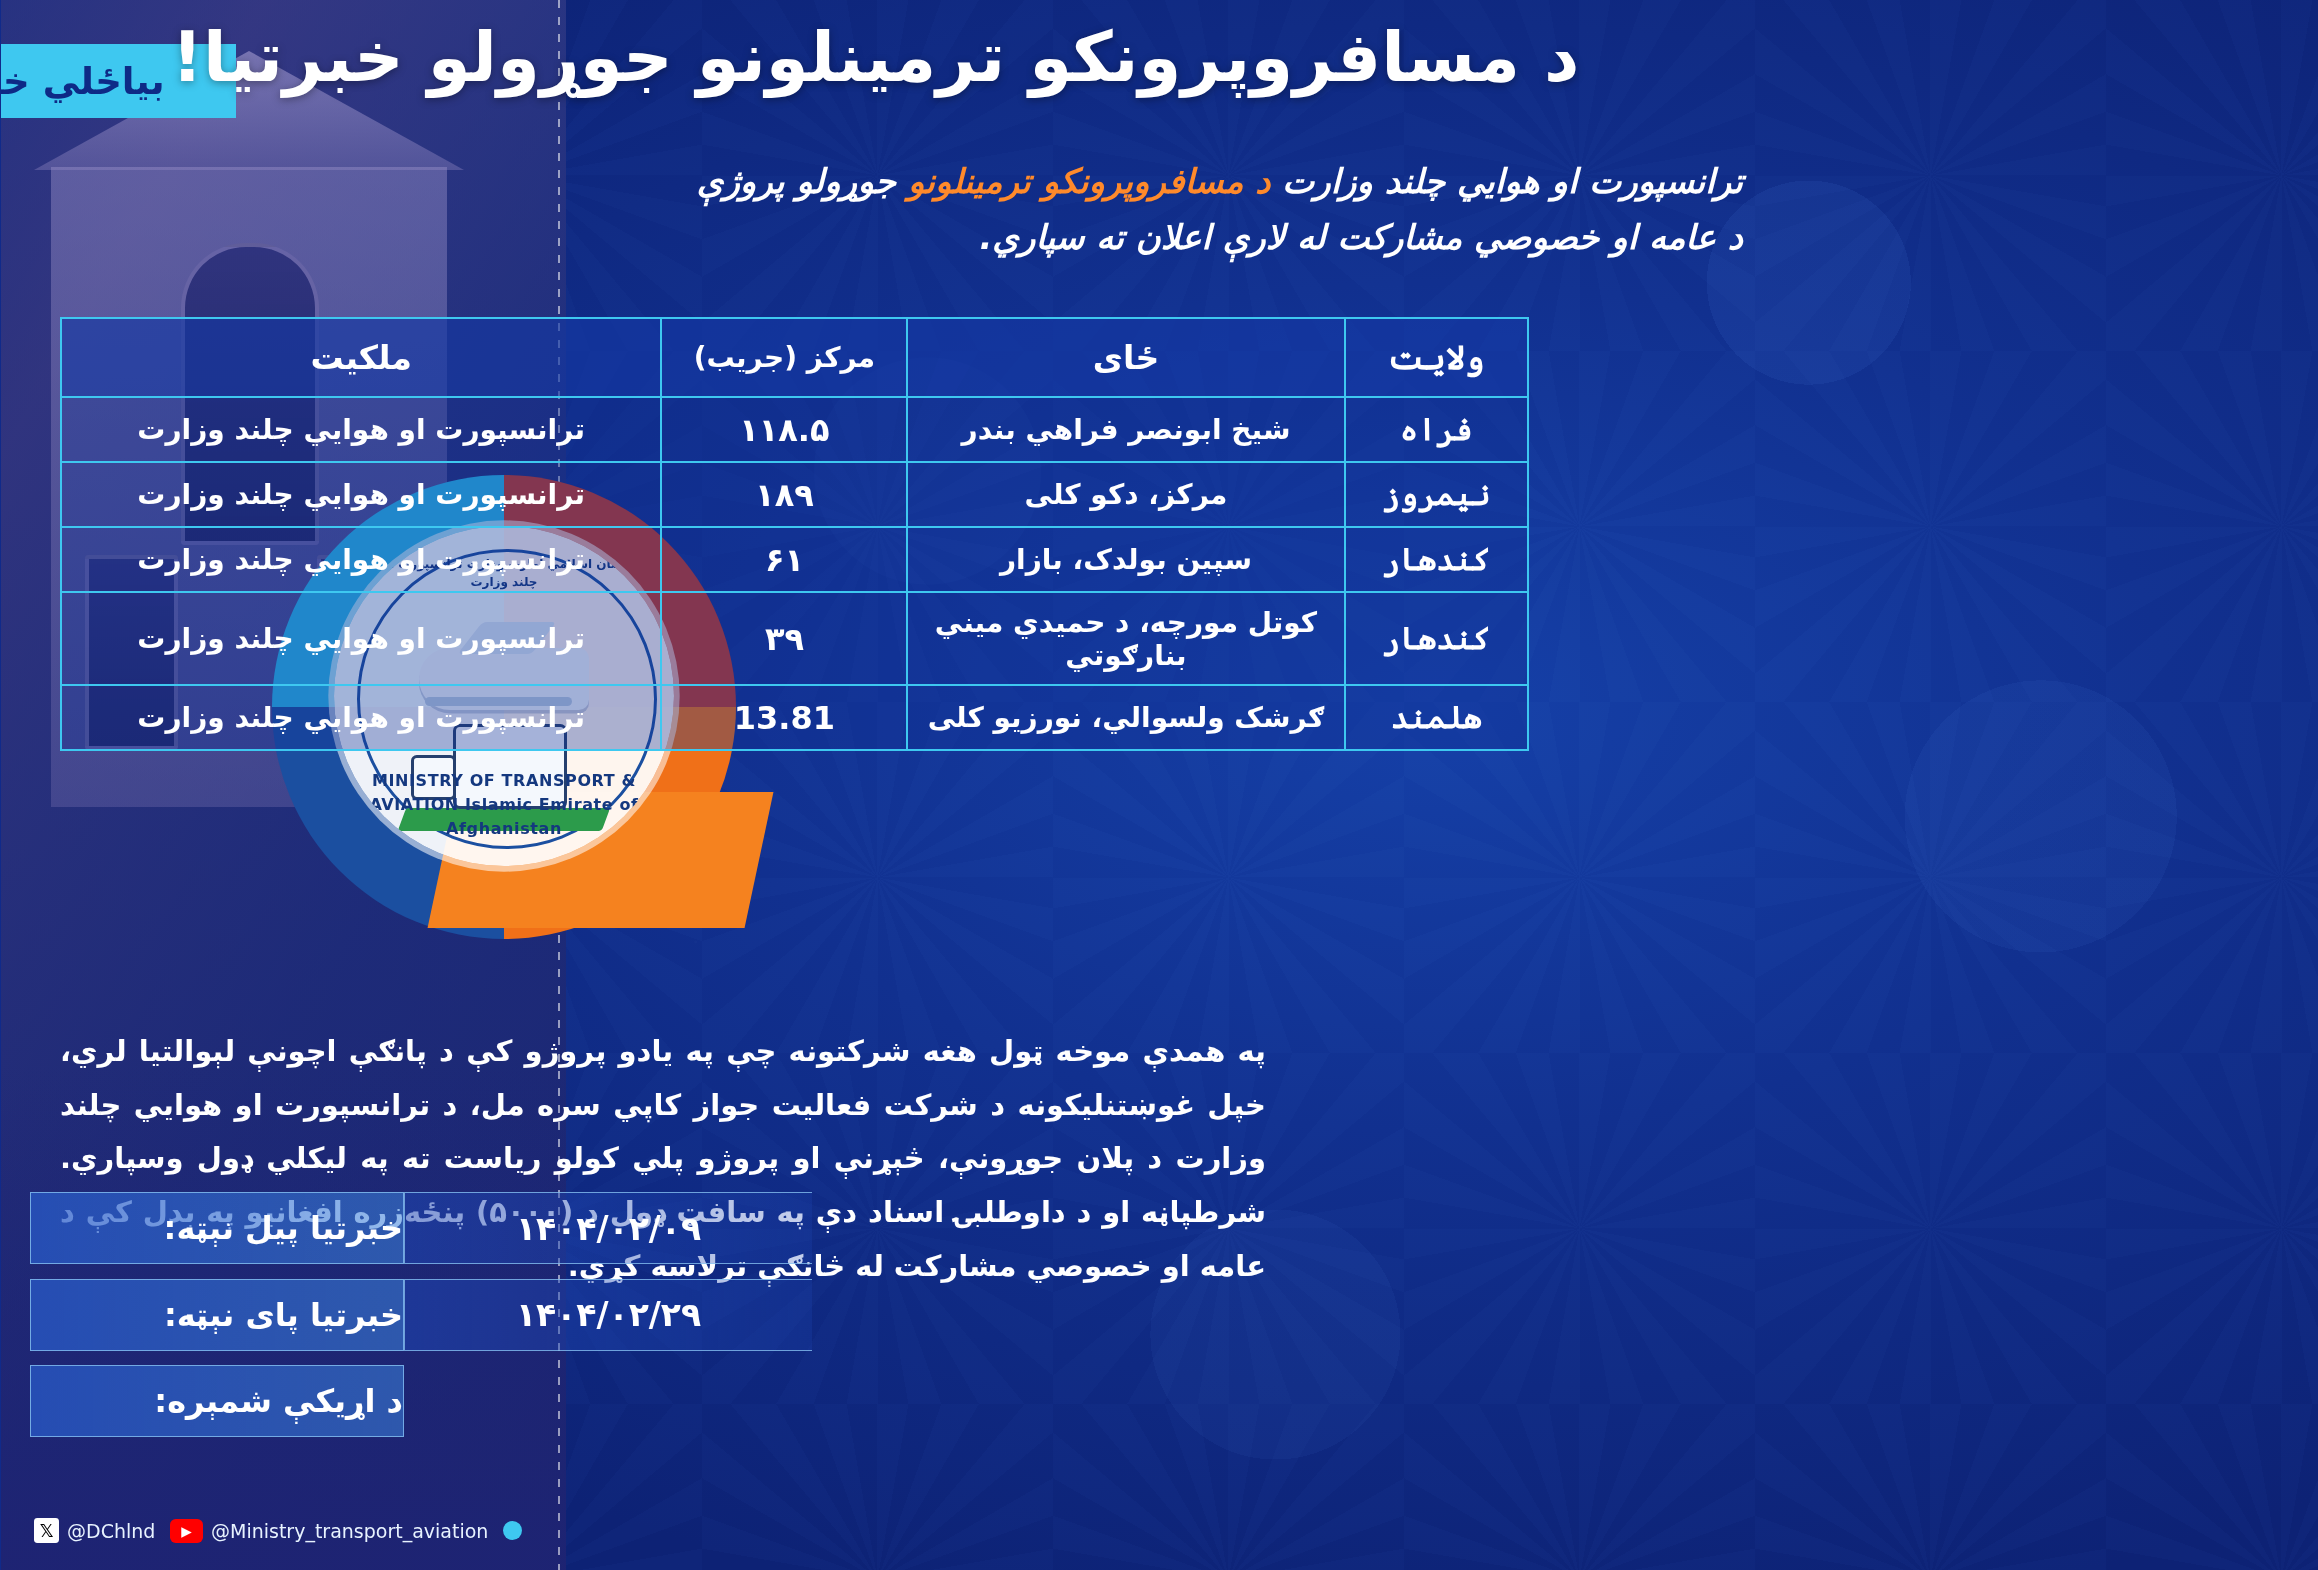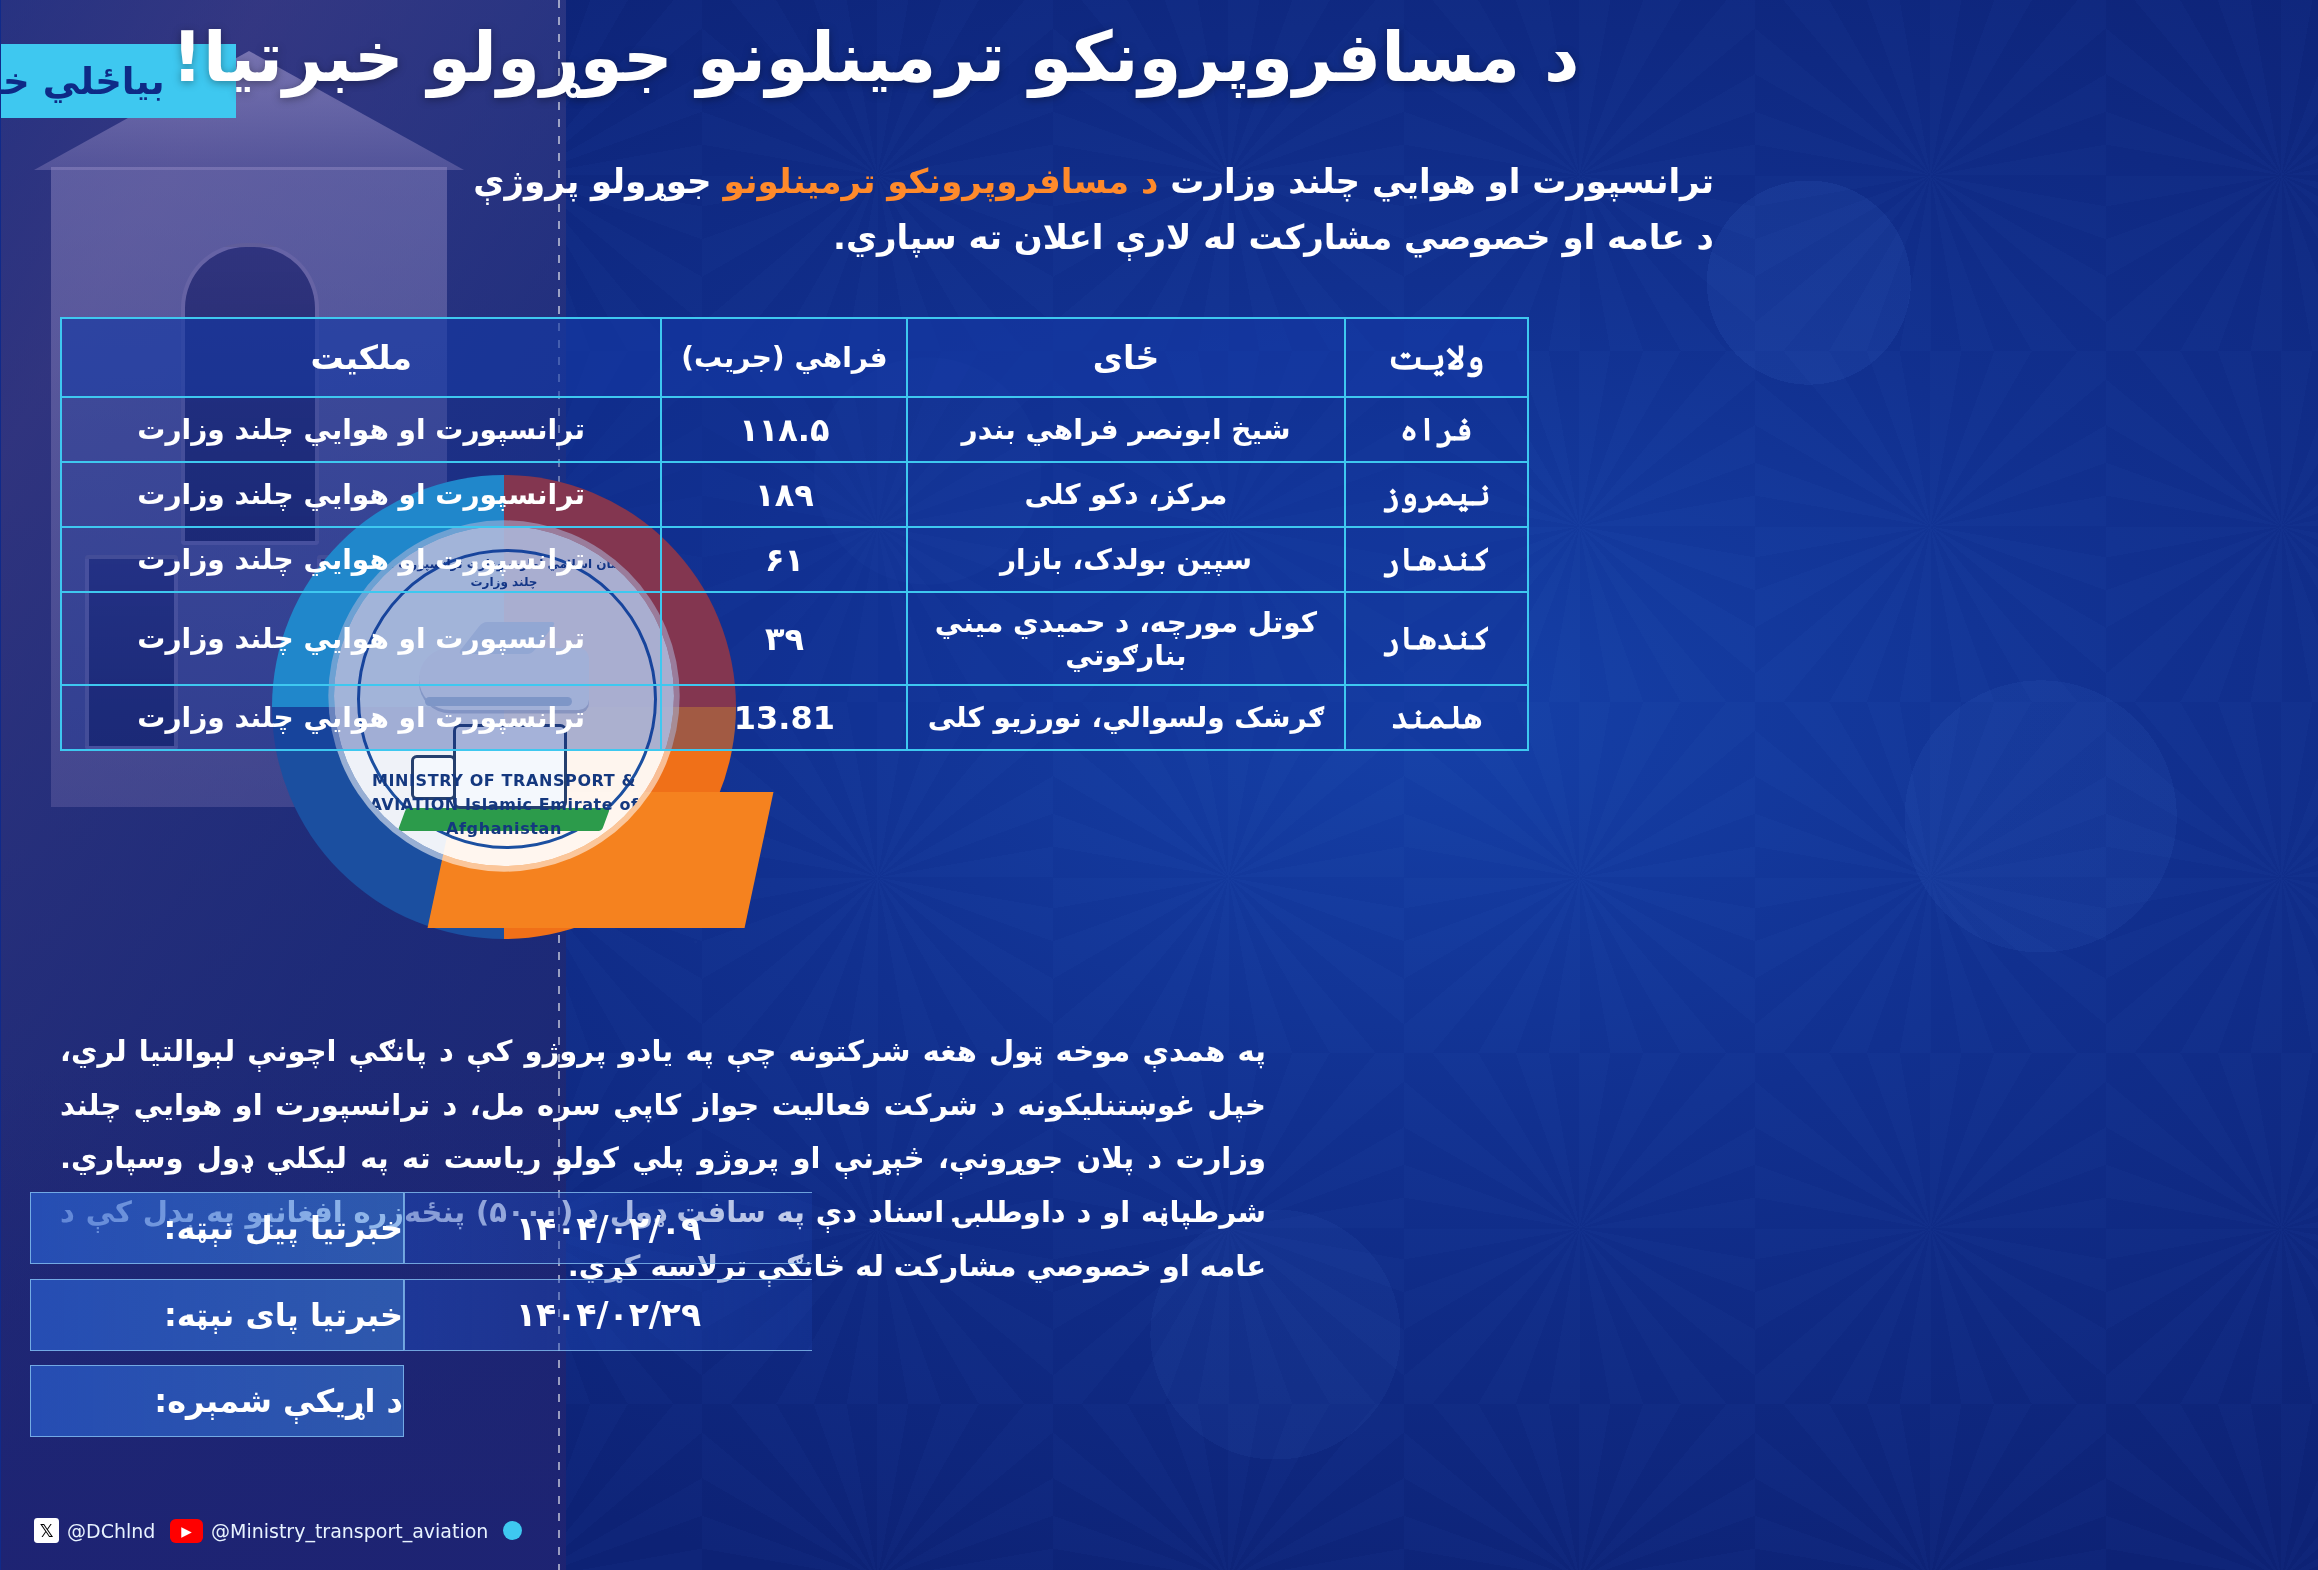--- a/index.html
+++ b/index.html
@@ -80,23 +80,24 @@
     color:#0e2a86;font-size:37px;font-weight:bold;letter-spacing:0.6px;
   }
   
   .title{
     position:absolute;top:11.3px;right:600px;width:1687px;
     text-align:center;color:#ffffff;font-size:69px;font-weight:bold;
     line-height:1.35;
     text-shadow:0 2.3px 8px rgba(0,0,0,.35);
   }
   .subtitle{
-    position:absolute;top:153px;right:605px;width:1659px;
+    position:absolute;top:153px;right:576px;width:1659px;
     text-align:right;color:#ffffff;font-size:34px;line-height:1.65;font-weight:bold;
     direction:rtl;
+    font-style:italic;
   }
   .subtitle .hl{color:#ff8a2b;}
   
   .table-wrap{
     position:absolute;top:317px;right:790px;width:1469px;
   }
   table{
     border-collapse:collapse;width:100%;
     direction:rtl;
     background:rgba(16,48,150,.35);
@@ -275,21 +276,21 @@
   <span>جوړولو پروژې</span><br>
   <span>د عامه او خصوصي مشارکت له لارې اعلان ته سپاري.</span>
 </div>
 
 <div class="table-wrap">
   <table>
     <thead>
       <tr>
         <th class="col-prov">ولایت</th>
         <th class="col-place">ځای</th>
-        <th class="col-area">فراهي (جریب)</th>
+        <th class="col-area">مرکز (جریب)</th>
         <th class="col-owner">ملکیت</th>
       </tr>
     </thead>
     <tbody>
       <tr>
         <td class="col-prov">فراه</td>
         <td class="col-place">شیخ ابونصر فراهي بندر</td>
         <td class="col-area">۱۱۸.۵</td>
         <td class="col-owner">ترانسپورت او هوايي چلند وزارت</td>
       </tr>

